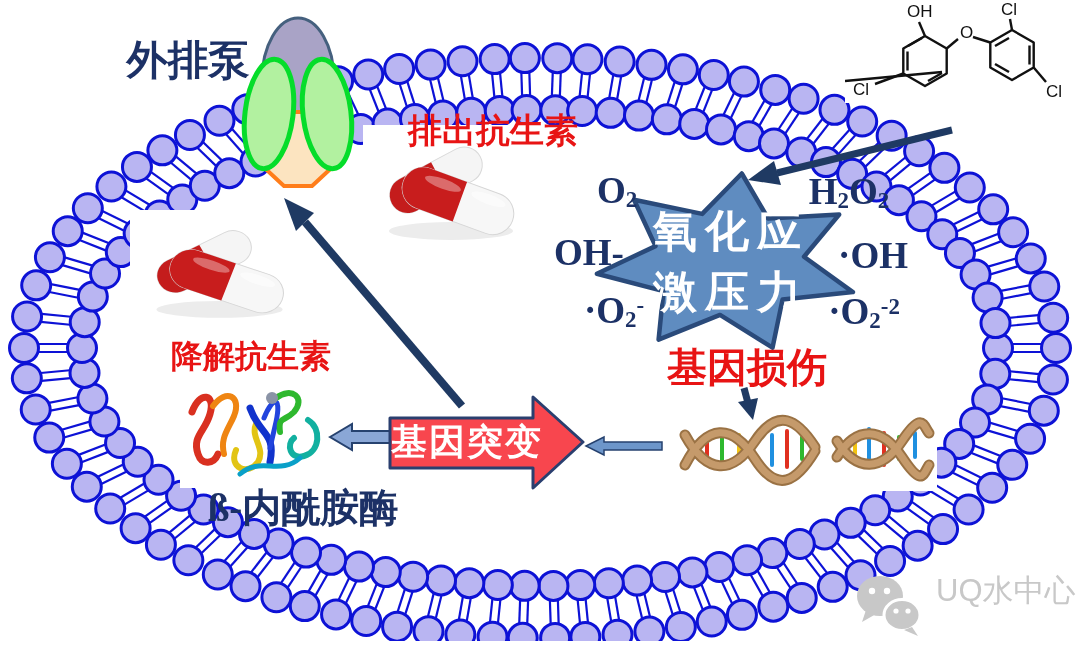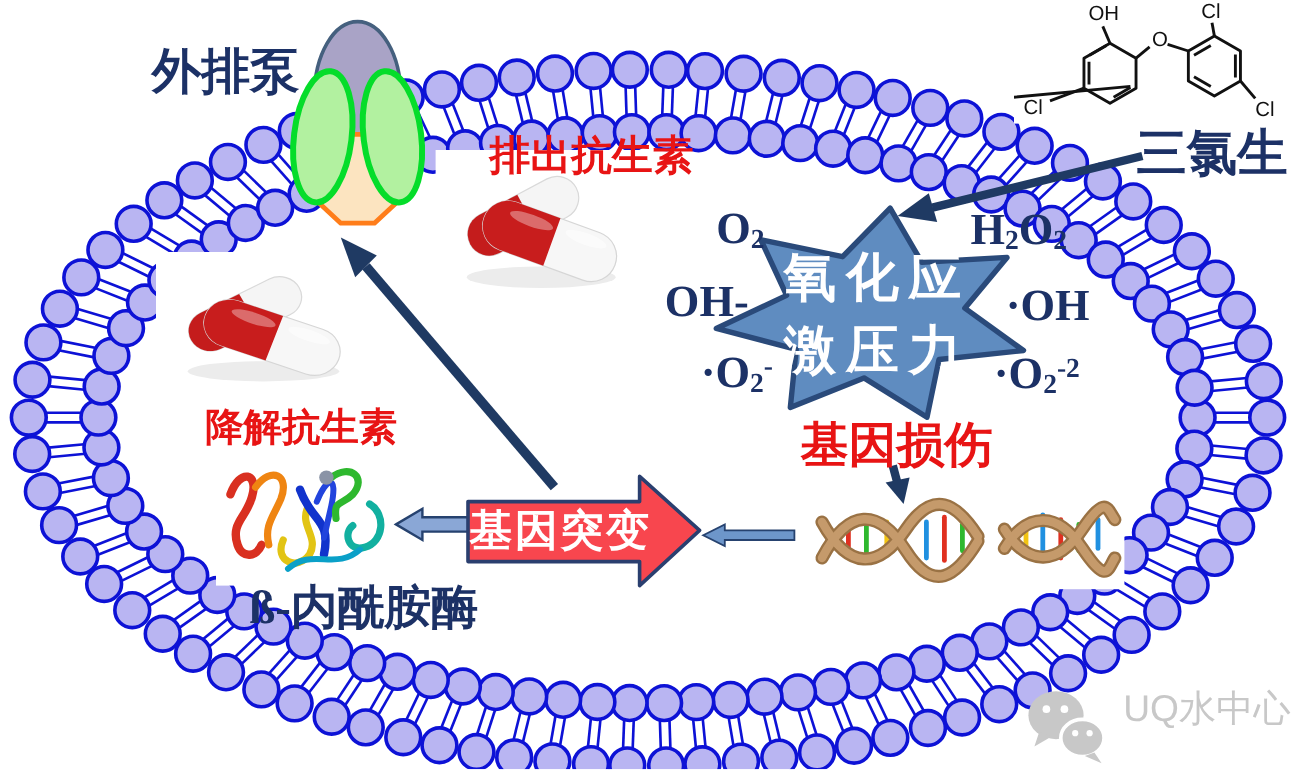--- a/index.html
+++ b/index.html
@@ -511,23 +511,22 @@
     <ellipse cx="63" cy="68" rx="36" ry="62" fill="#a9a3c6" stroke="#45607e" stroke-width="3"></ellipse>
     <path d="M15,100 L111,100 L105,148 L77,174 L49,174 L21,148 Z" fill="#fce4c0" stroke="#ff7d1a" stroke-width="4" stroke-linejoin="round"></path>
     <ellipse cx="34" cy="102" rx="24" ry="55" transform="rotate(7 34 102)" fill="#b2f1a0" stroke="#05dd2a" stroke-width="5"></ellipse>
     <ellipse cx="92" cy="102" rx="24" ry="55" transform="rotate(-7 92 102)" fill="#b2f1a0" stroke="#05dd2a" stroke-width="5"></ellipse>
   </svg>
 
   <div class="lbl navy" style="left:188px;top:60px;font-size:41px;">外排泵</div>
   <div class="lbl red" style="left:493px;top:131px;font-size:34px;">排出抗生素</div>
   <div class="lbl red" style="left:251px;top:356px;font-size:32px;">降解抗生素</div>
   <div class="lbl navy" style="left:303px;top:507px;font-size:39px;">ß-内酰胺酶</div>
-  <div class="lbl red" style="left:747px;top:371px;font-size:40px;">基因损伤</div>
+  <div class="lbl red" style="left:747px;top:371px;font-size:40px;font-family:Liberation Mono, monospace;">基因损伤</div>
   <div class="lbl white" style="left:467px;top:442px;font-size:36px;letter-spacing:2px;">基因突变</div>
-  <div class="lbl navy" style="left:1010px;top:129px;font-size:42px;">三氯生</div>
 
   <div class="ros" style="left:617px;top:192px;"><span>O</span><span class="sub">2</span></div>
   <div class="ros" style="left:849px;top:193px;"><span>H</span><span class="sub">2</span><span>O</span><span class="sub">2</span></div>
   <div class="ros" style="left:589px;top:252px;"><span>OH-</span></div>
   <div class="ros" style="left:873px;top:255px;"><span>·OH</span></div>
   <div class="ros" style="left:614px;top:312px;"><span>·O</span><span class="sub">2</span><span class="sup">-</span></div>
   <div class="ros" style="left:864px;top:313px;"><span>·O</span><span class="sub">2</span><span class="sup">-2</span></div>
 
   <div class="wm">
     <svg width="74" height="74" viewBox="0 0 74 74">

